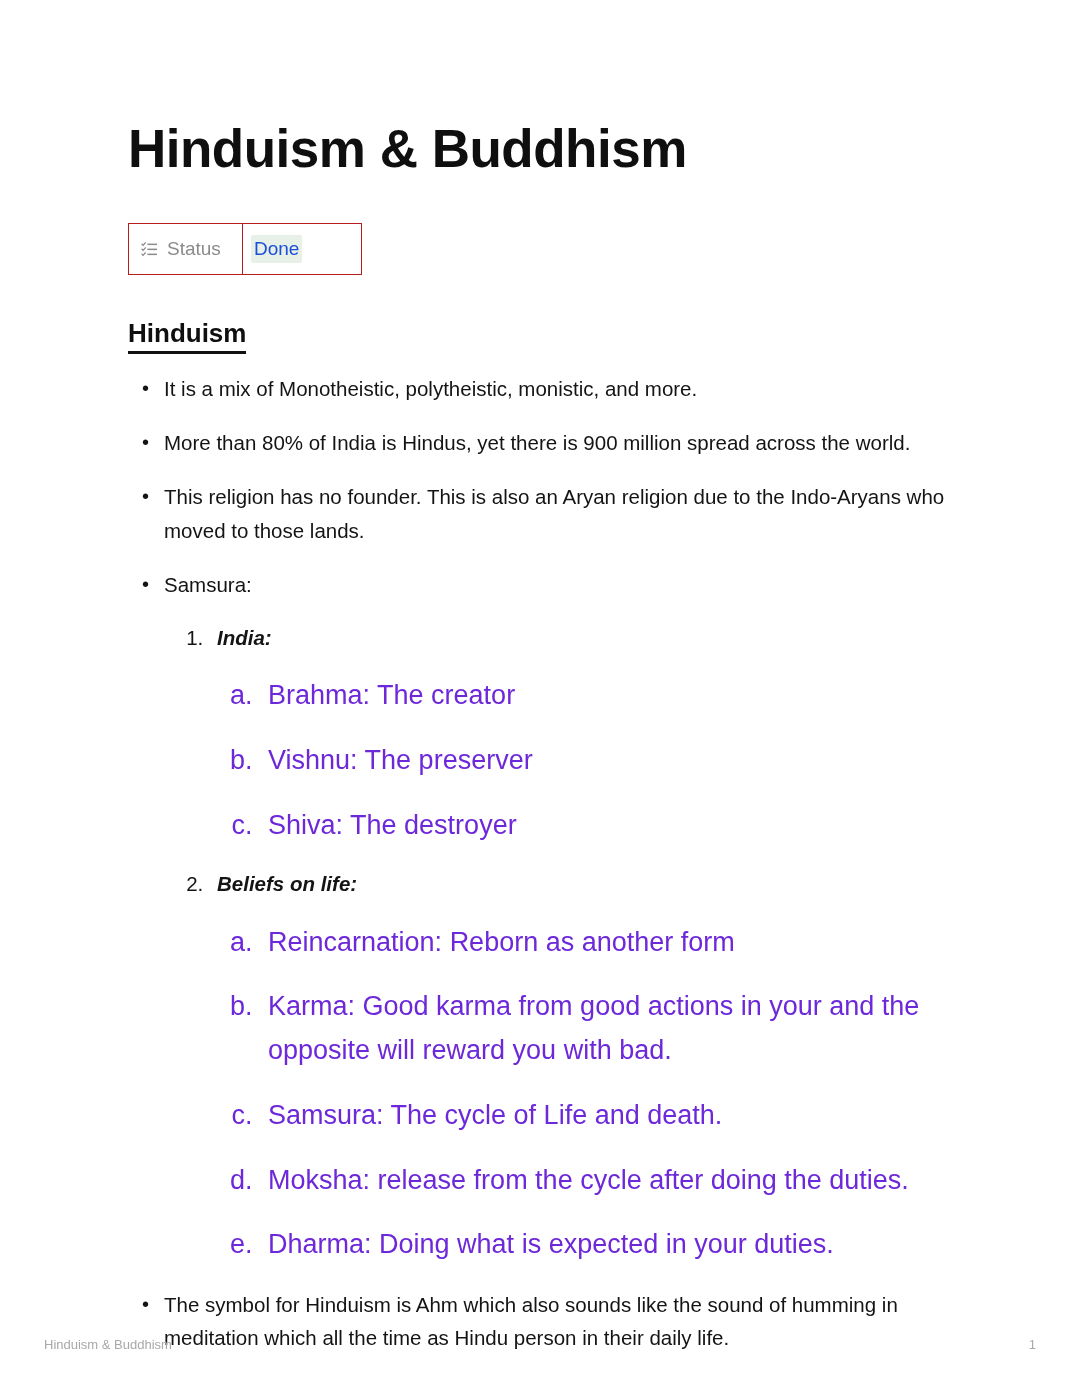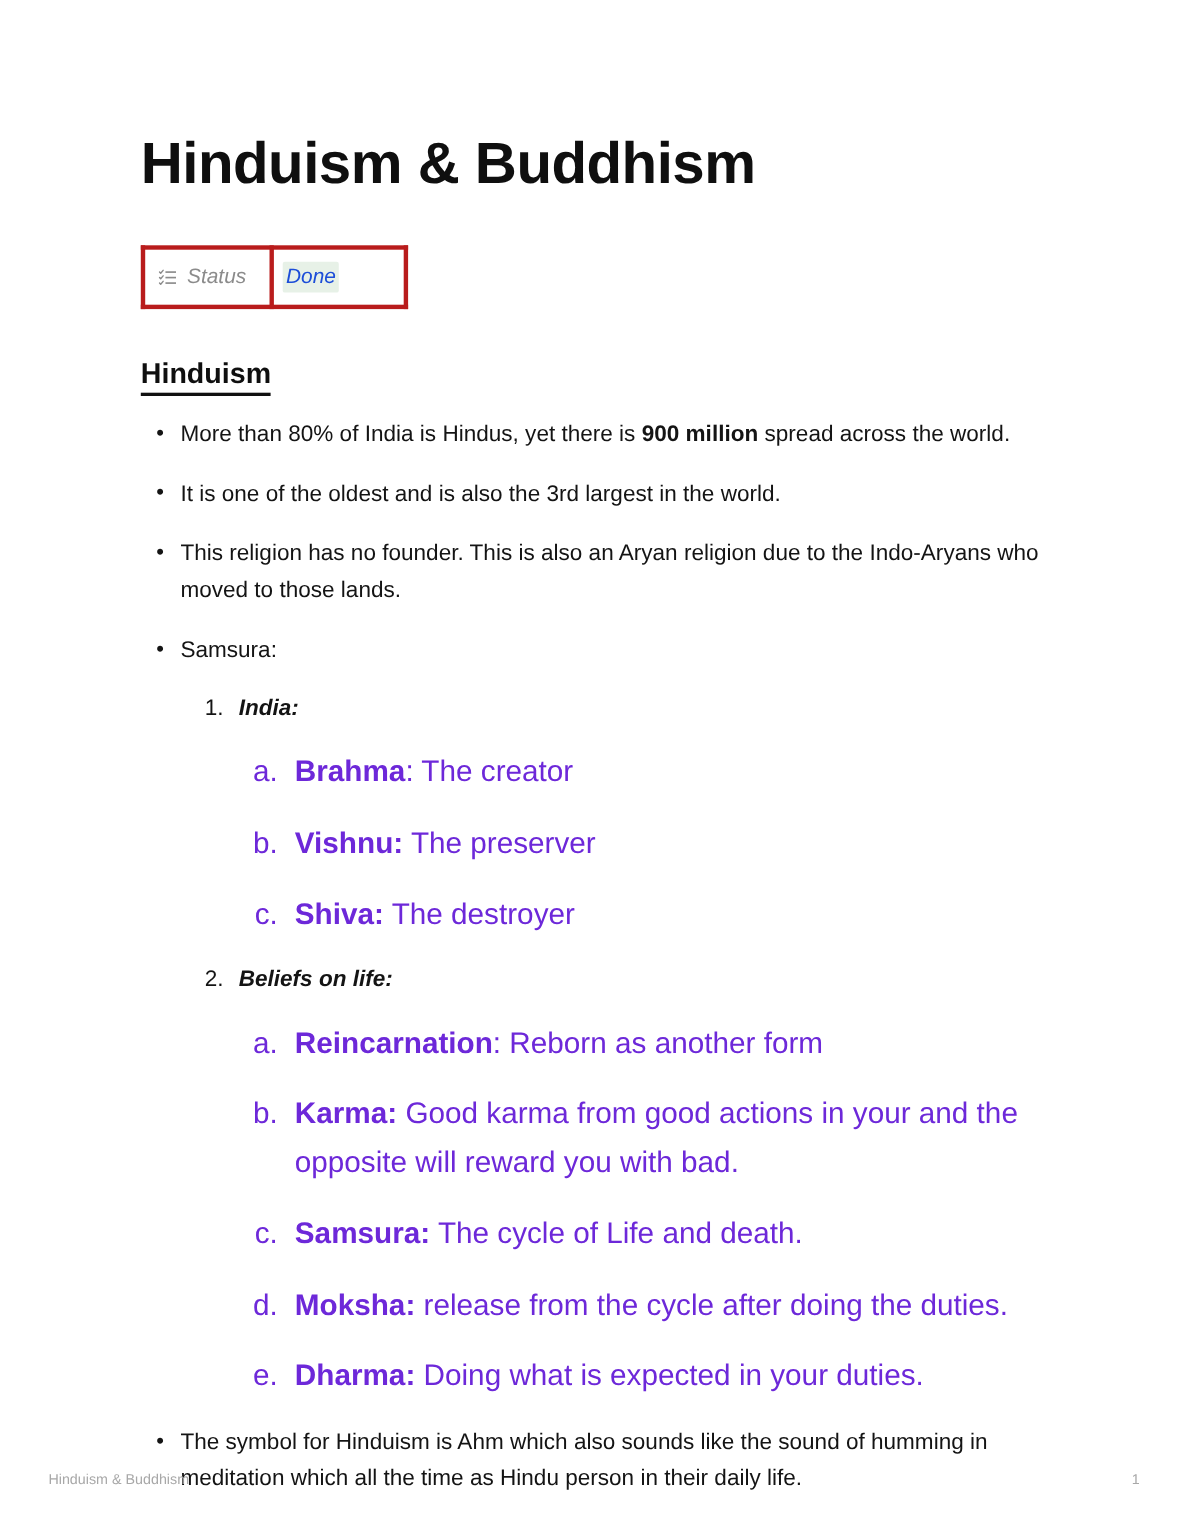--- a/index.html
+++ b/index.html
@@ -36,25 +36,24 @@
   }
 
   
   .props-table {
     margin-top: 44px;
     border-collapse: collapse;
     border-spacing: 0;
     table-layout: fixed;
   }
   .props-table td {
-    border: 4px solid #b91c1c;
+    border: 1px solid #b91c1c;
     padding: 0;
     vertical-align: middle;
     height: 50px;
-    font-style: italic;
   }
   .prop-label-cell { width: 113px; }
   .prop-value-cell { width: 118px; }
 
   .prop-label {
     display: flex;
     align-items: center;
     gap: 9px;
     padding: 0 12px;
     font-size: 19px;
@@ -146,21 +145,21 @@
   ol.lvl3 > li {
     font-size: 27px;
     line-height: 1.62;
     color: #6d28d9;
     margin-bottom: 21px;
     padding-left: 8px;
   }
   ol.lvl3 > li:last-child { margin-bottom: 0; }
   ol.lvl2 > li:last-child { margin-bottom: 0; }
 
-  .t-b { font-weight: bold; text-align: right; }
+  .t-b { font-weight: normal; text-align: right; }
   .t-bi { font-weight: bold; font-style: italic; }
 
   
   .footer {
     position: absolute;
     left: 0;
     right: 0;
     bottom: 45px;
     padding: 0 44px;
     display: flex;
@@ -203,28 +202,28 @@
       </tr>
     </tbody>
   </table>
 
   <div>
     <h2 class="section-heading">Hinduism</h2>
   </div>
 
   <ul class="lvl1">
 
+    <li>
+      <span>It is a mix of Monotheistic, polytheistic, monistic, and more.</span>
+    </li>
 
     <li>
       <span>More than 80% of India is Hindus, yet there is </span><span class="t-b">900 million</span><span> spread across the world.</span>
     </li>
 
-    <li>
-      <span>It is one of the oldest and is also the 3rd largest in the world.</span>
-    </li>
 
     <li>
       <span>This religion has no founder. This is also an Aryan religion due to the Indo-Aryans who moved to those lands.</span>
     </li>
 
     <li>
       <span>Samsura:</span>
 
       <ol class="lvl2">
 

